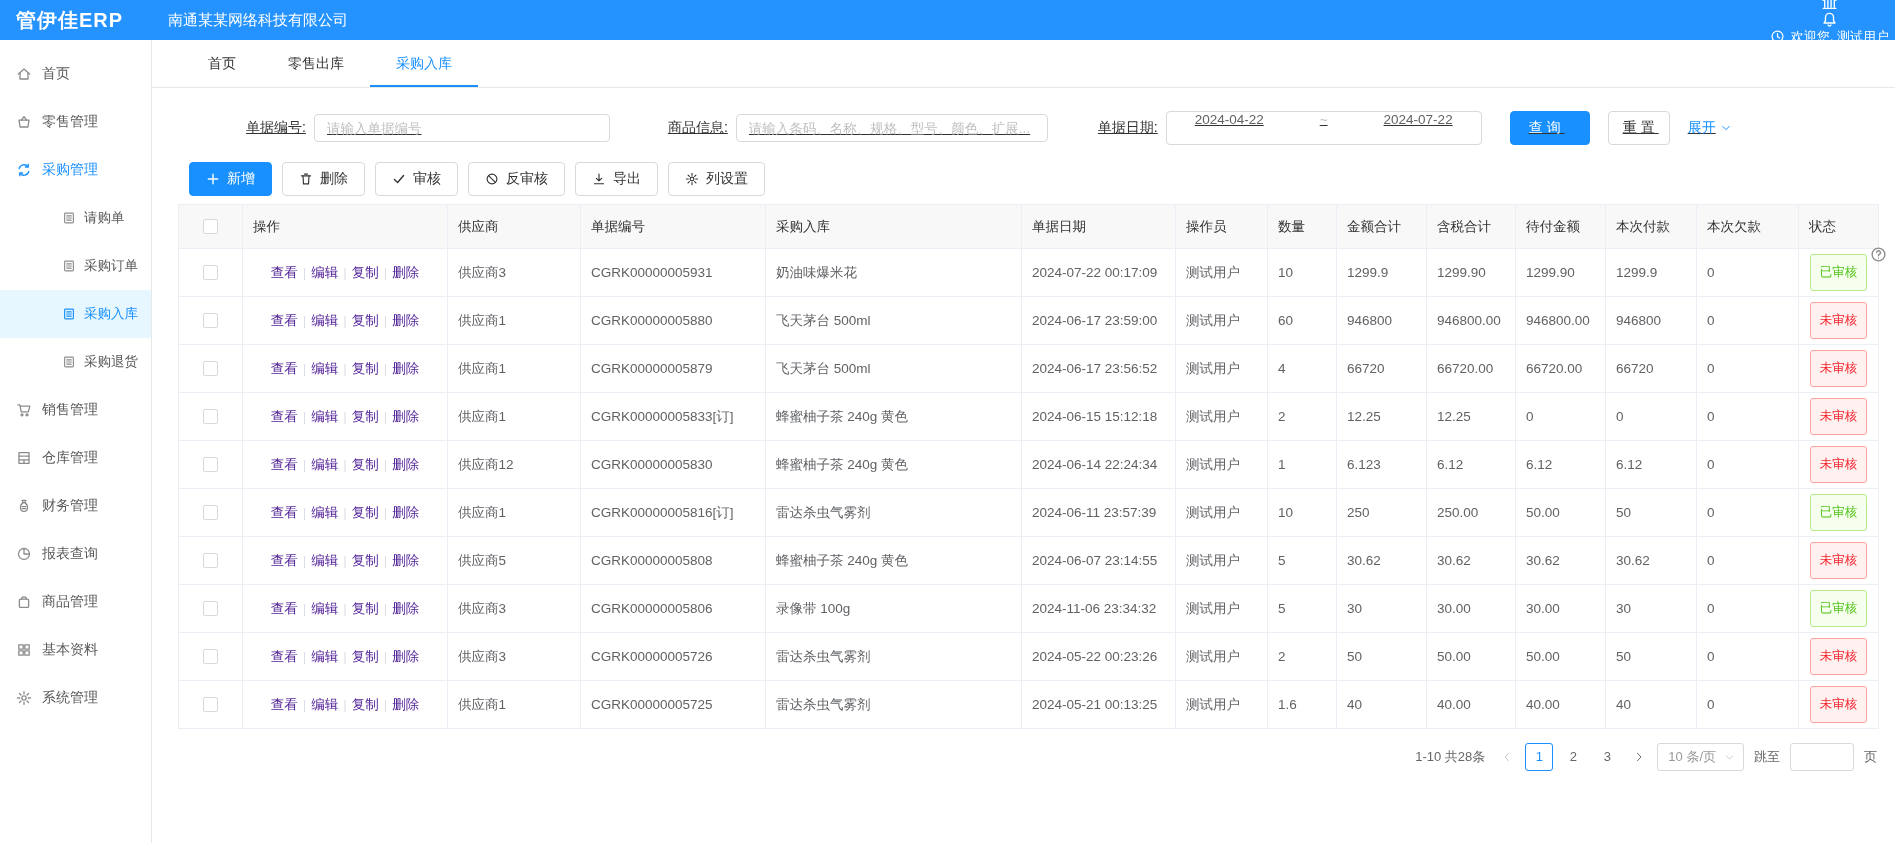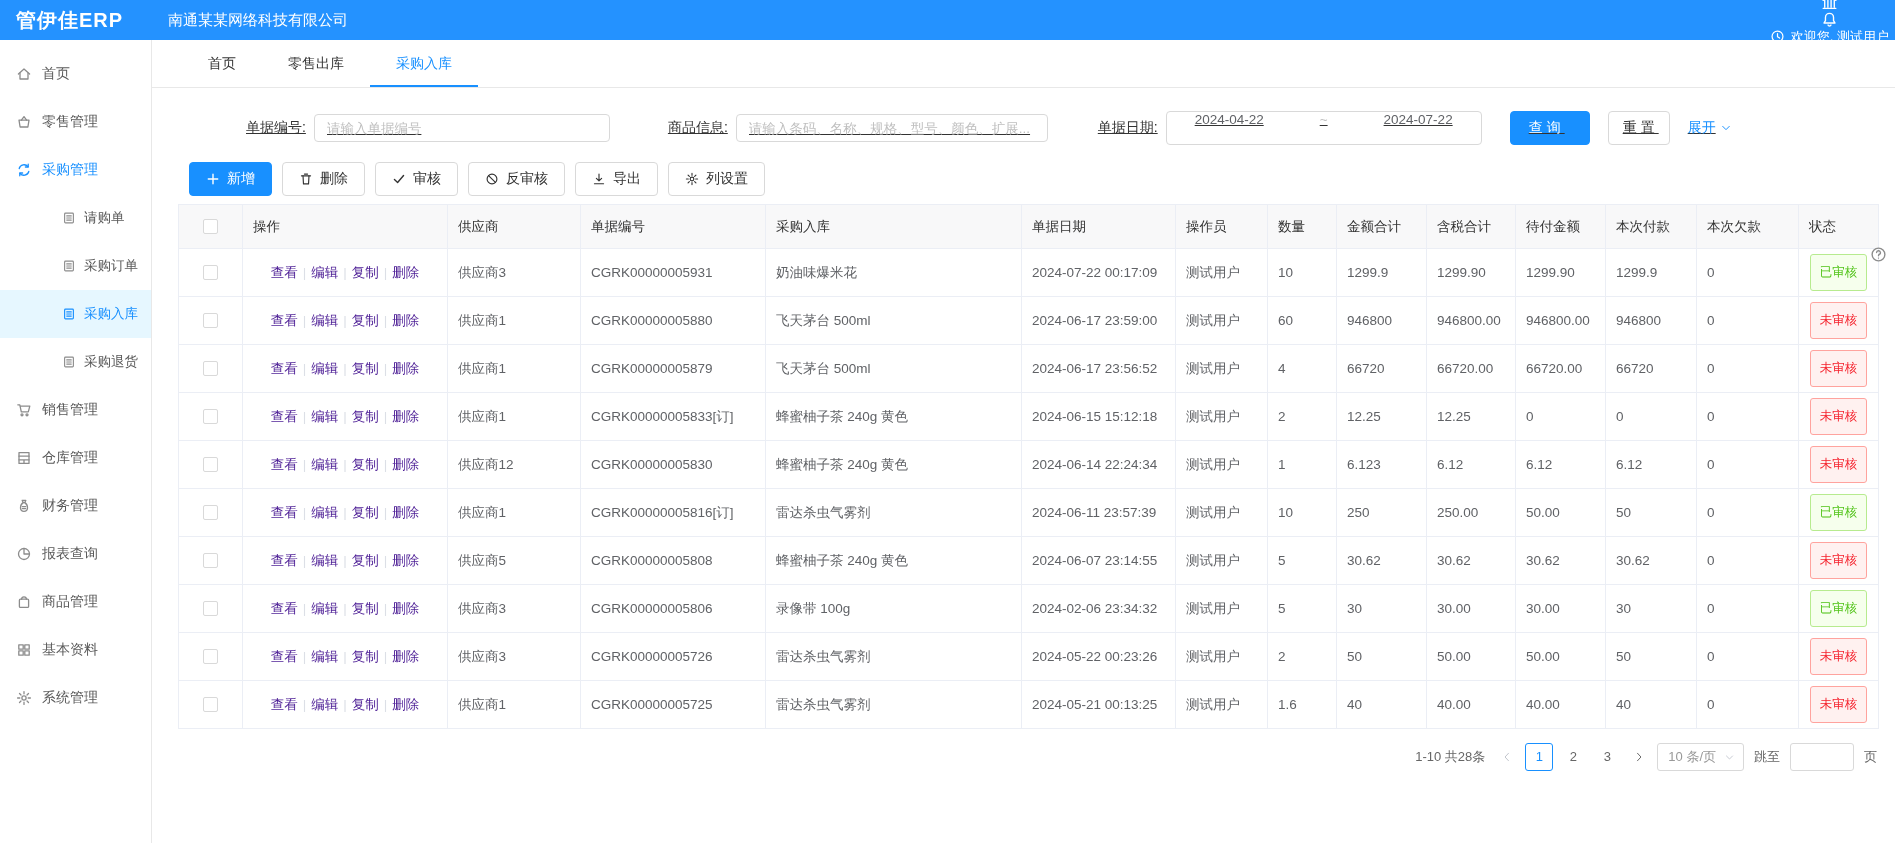--- a/index.html
+++ b/index.html
@@ -637,21 +637,21 @@
             </tr>
 
             <tr class="each-root">
               <td class="c-center"><span class="checkbox"></span></td>
               <td class="c-center row-actions">
                 <a>查看</a><span class="sep">|</span><a>编辑</a><span class="sep">|</span><a>复制</a><span class="sep">|</span><a>删除</a>
               </td>
               <td>供应商3</td>
               <td>CGRK00000005806</td>
               <td>录像带 100g</td>
-              <td>2024-02-06 23:34:32</td>
+              <td>2024-11-06 23:34:32</td>
               <td>测试用户</td>
               <td>5</td>
               <td>30</td>
               <td>30.00</td>
               <td>30.00</td>
               <td>30</td>
               <td>0</td>
               <td class="c-center"><span class="badge ok">已审核</span></td>
             </tr>
 

